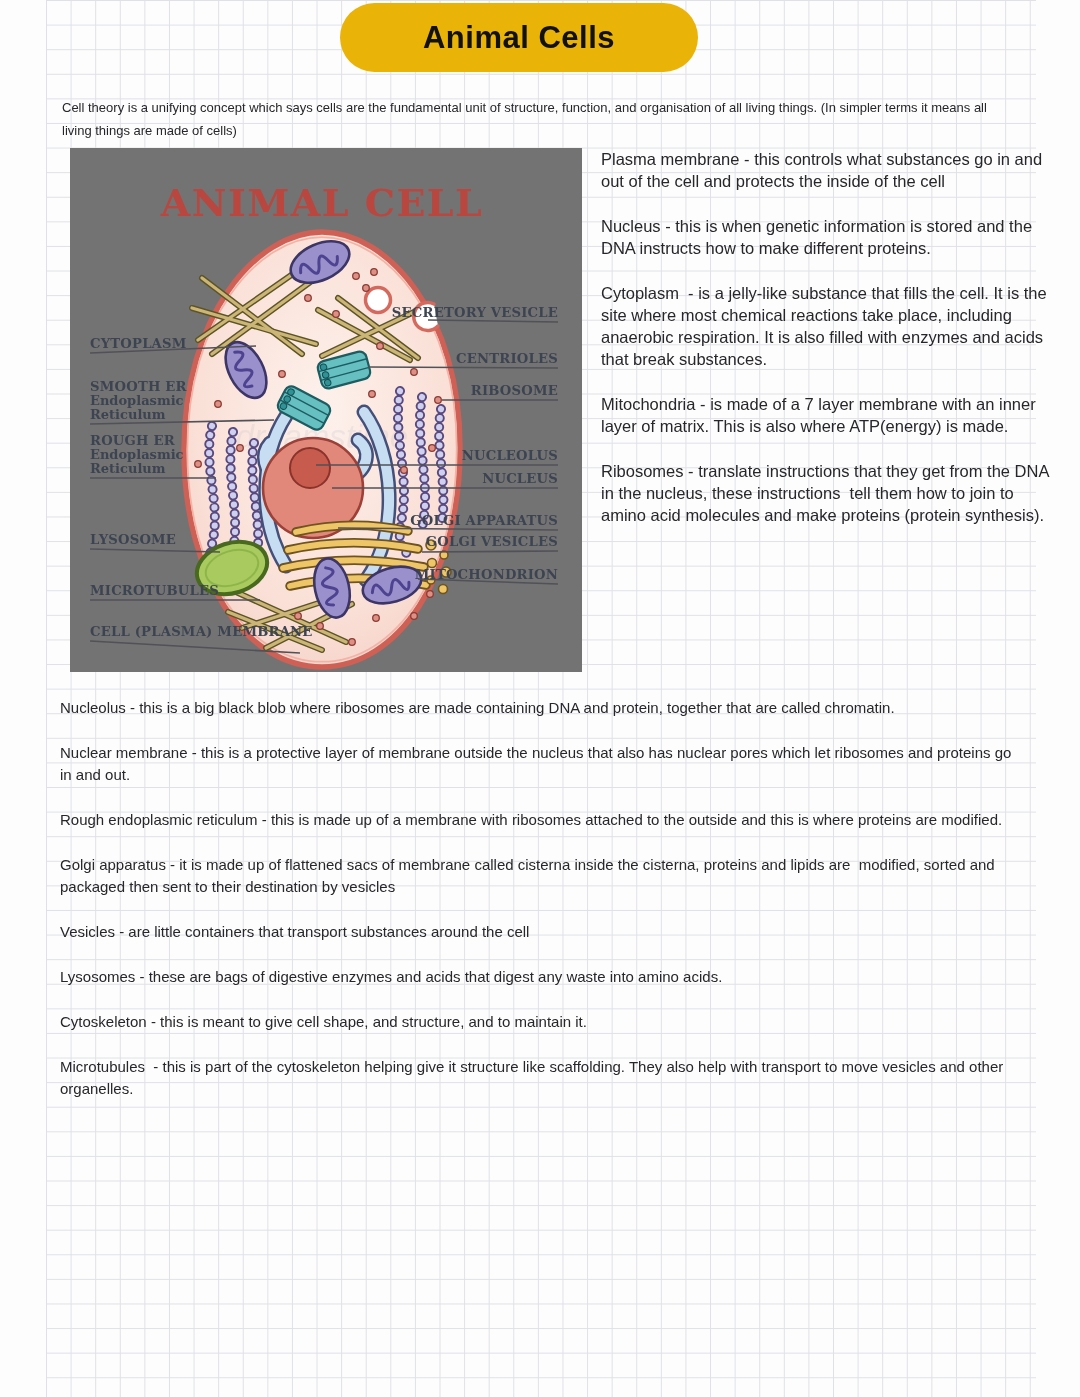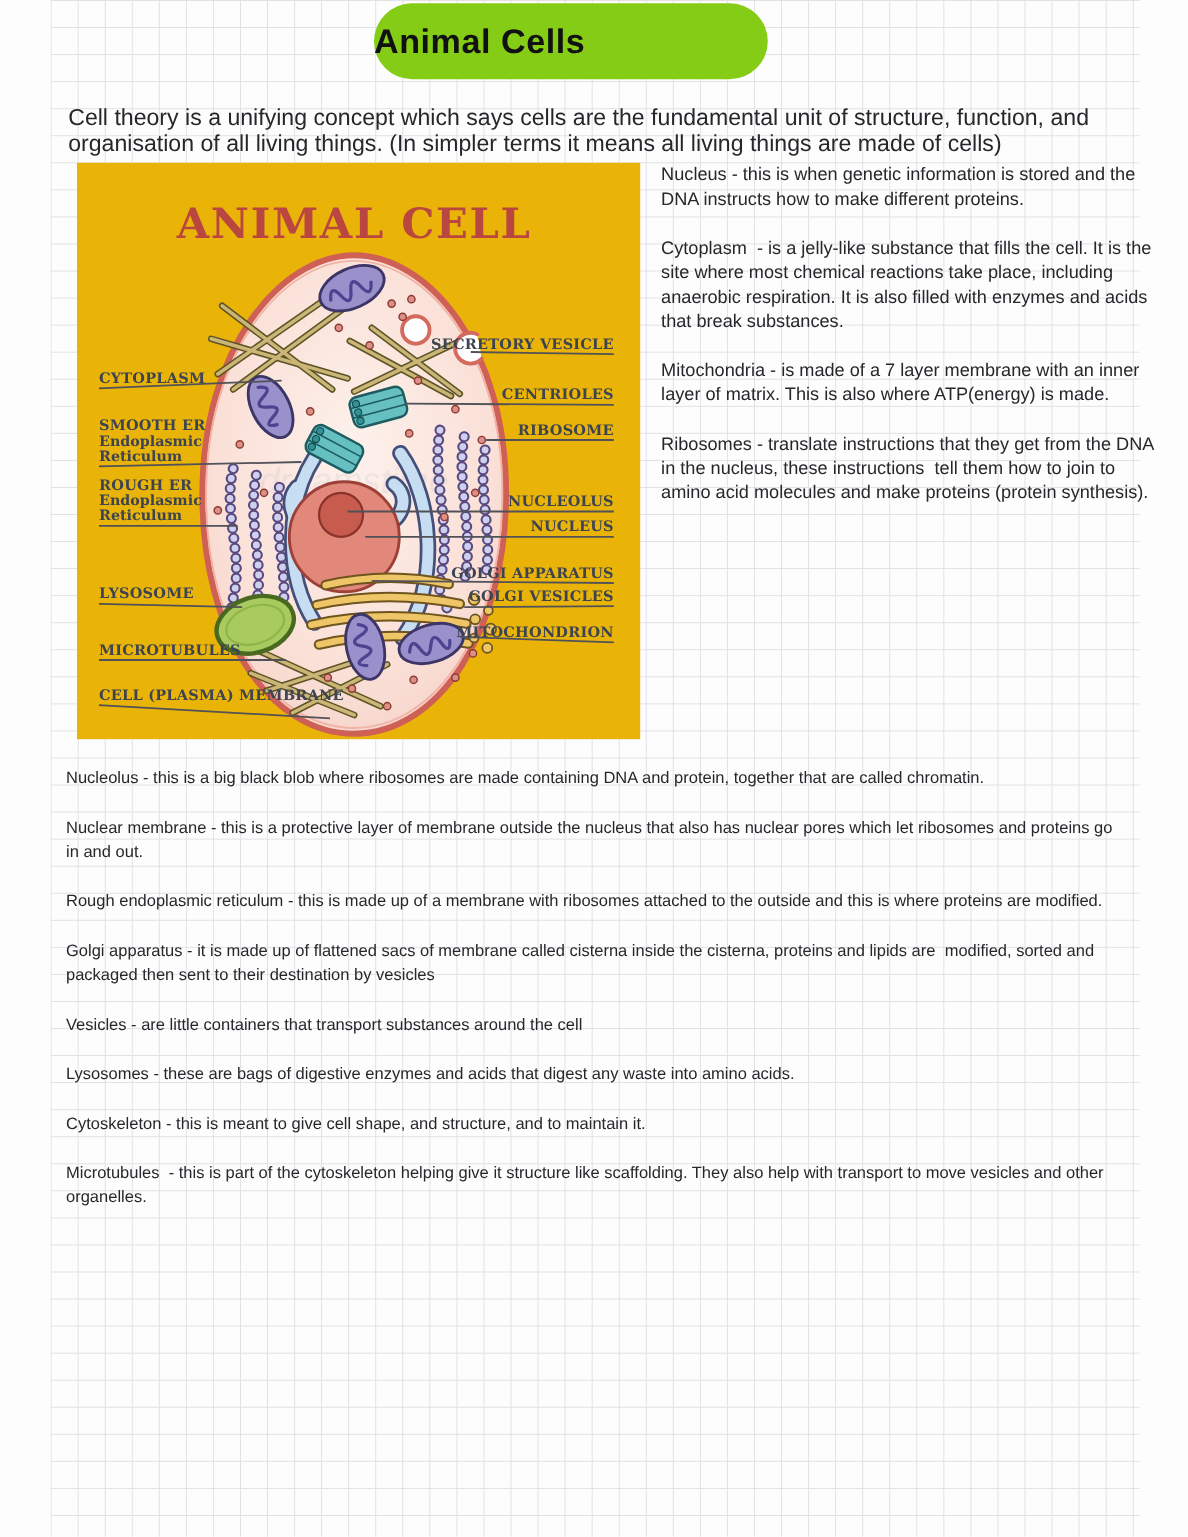--- a/index.html
+++ b/index.html
@@ -12,48 +12,48 @@
   .grid-overlay{
     position:absolute;left:46px;top:0;width:990px;height:1397px;
     background-image:
       linear-gradient(to right,#e0e1e6 1px,transparent 1px),
       linear-gradient(to bottom,#e0e1e6 1px,transparent 1px);
     background-size:24.6px 24.6px;
     pointer-events:none;
   }
   .title-pill{
     position:absolute;left:340px;top:3px;width:358px;height:69px;
-    background:#84cc16;border-radius:36px;
-    display:flex;align-items:center;
+    background:#eab308;border-radius:36px;
+    display:flex;align-items:center;justify-content:center;
   }
   .title-pill span{
     font-size:31px;font-weight:700;color:#111;letter-spacing:.5px;
   }
   .para{
-    position:absolute;font-size:21px;line-height:22px;
+    position:absolute;font-size:13px;line-height:22px;
     white-space:pre-wrap;color:#27272b;
   }
   .intro{left:62px;top:96px;width:930px;line-height:23px;}
   .right-col{
     position:absolute;left:601px;top:148px;width:448px;
   }
   .right-col .rp{
     font-size:16.5px;line-height:22px;white-space:pre-wrap;
     margin:0 0 23px 0;
   }
   .bottom-col{
     position:absolute;left:60px;top:697px;width:965px;
   }
   .bottom-col .bp{
     font-size:15px;line-height:22px;white-space:pre-wrap;
     margin:0 0 23px 0;
   }
   .diagram-box{
     position:absolute;left:70px;top:148px;width:512px;height:524px;
-    background:#eab308;
+    background:#737373;
   }
   .lbl{
     font-family:"DejaVu Serif","Liberation Serif",serif;
     font-weight:bold;fill:#3d4451;font-size:13.2px;letter-spacing:.2px;
   }
   .lbl-sub{
     font-family:"DejaVu Serif","Liberation Serif",serif;
     font-weight:bold;fill:#3d4451;font-size:13px;
   }
   .diag-title{
@@ -288,20 +288,21 @@
     <text class="lbl" x="488" y="312" text-anchor="end">NUCLEOLUS</text>
     <text class="lbl" x="488" y="335" text-anchor="end">NUCLEUS</text>
     <text class="lbl" x="488" y="377" text-anchor="end">GOLGI APPARATUS</text>
     <text class="lbl" x="488" y="398" text-anchor="end">GOLGI VESICLES</text>
     <text class="lbl" x="488" y="431" text-anchor="end">MITOCHONDRION</text>
   </g>
 </svg>
 </div>
 
 <div class="right-col">
+  <p class="rp">Plasma membrane - this controls what substances go in and out of the cell and protects the inside of the cell</p>
   <p class="rp">Nucleus - this is when genetic information is stored and the DNA instructs how to make different proteins.</p>
   <p class="rp">Cytoplasm  - is a jelly-like substance that fills the cell. It is the site where most chemical reactions take place, including anaerobic respiration. It is also filled with enzymes and acids that break substances.</p>
   <p class="rp">Mitochondria - is made of a 7 layer membrane with an inner layer of matrix. This is also where ATP(energy) is made.</p>
   <p class="rp">Ribosomes - translate instructions that they get from the DNA in the nucleus, these instructions  tell them how to join to amino acid molecules and make proteins (protein synthesis).</p>
 </div>
 
 <div class="bottom-col">
   <p class="bp">Nucleolus - this is a big black blob where ribosomes are made containing DNA and protein, together that are called chromatin.</p>
   <p class="bp">Nuclear membrane - this is a protective layer of membrane outside the nucleus that also has nuclear pores which let ribosomes and proteins go in and out.</p>
   <p class="bp">Rough endoplasmic reticulum - this is made up of a membrane with ribosomes attached to the outside and this is where proteins are modified.</p>

